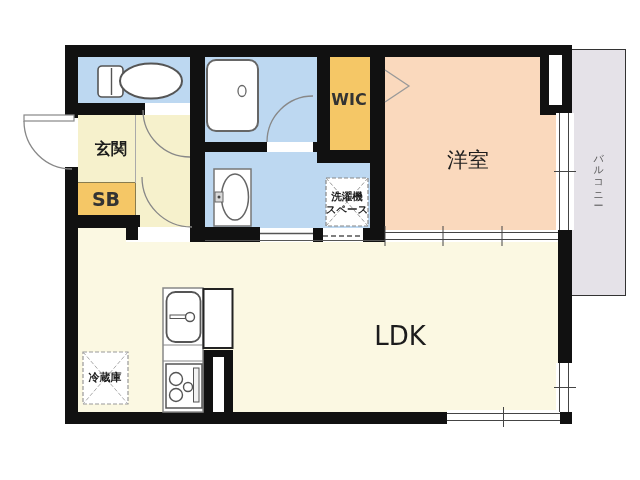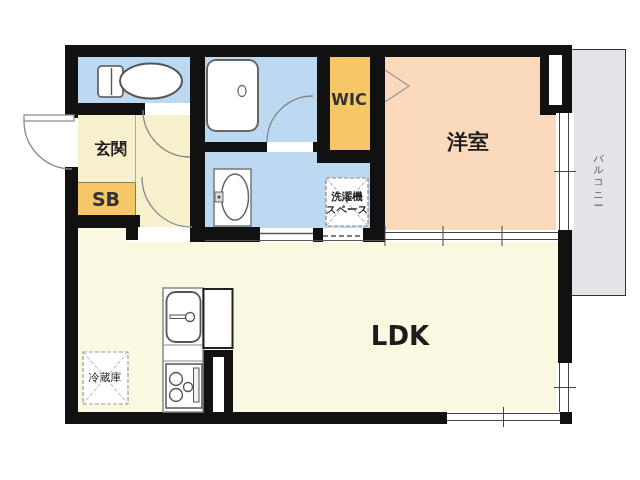--- a/index.html
+++ b/index.html
@@ -148,26 +148,26 @@
       <line x1="554" y1="387.5" x2="576" y2="387.5"></line>
       <line x1="447" y1="413.5" x2="560" y2="413.5"></line>
       <line x1="447" y1="420.5" x2="560" y2="420.5"></line>
       <line x1="503.5" y1="407" x2="503.5" y2="427"></line>
     </g>
   </svg>
 
   <div class="lbl" style="left:111px;top:149px;font-size:16px;font-weight:700;">玄関</div>
   <div class="lbl" style="left:106px;top:199px;font-size:19px;font-weight:600;color:#333;">SB</div>
   <div class="lbl" style="left:349px;top:100px;font-size:16px;font-weight:700;color:#333;">WIC</div>
-  <div class="lbl" style="left:468px;top:143px;font-size:21px;font-weight:700;">
+  <div class="lbl" style="left:468px;top:161px;font-size:21px;font-weight:400;">
     <span style="display:block;">洋室</span>
   </div>
-  <div class="lbl" style="left:400px;top:337px;font-size:26px;font-weight:700;line-height:1.15;">
+  <div class="lbl" style="left:400px;top:337px;font-size:26px;font-weight:400;line-height:1.15;">
     <span style="display:block;">LDK</span>
   </div>
   <div class="lbl" style="left:347px;top:203px;font-size:10.5px;font-weight:600;line-height:1.2;">
     <span style="display:block;">洗濯機</span>
     <span style="display:block;">スペース</span>
   </div>
-  <div class="lbl" style="left:105px;top:378px;font-size:11px;font-weight:400;">冷蔵庫</div>
+  <div class="lbl" style="left:105px;top:378px;font-size:11px;font-weight:700;">冷蔵庫</div>
   <div class="lbl" style="left:598px;top:174px;font-size:10px;color:#555;writing-mode:vertical-rl;letter-spacing:2px;">バルコニー</div>
 
 </div>
 
 </body></html>

